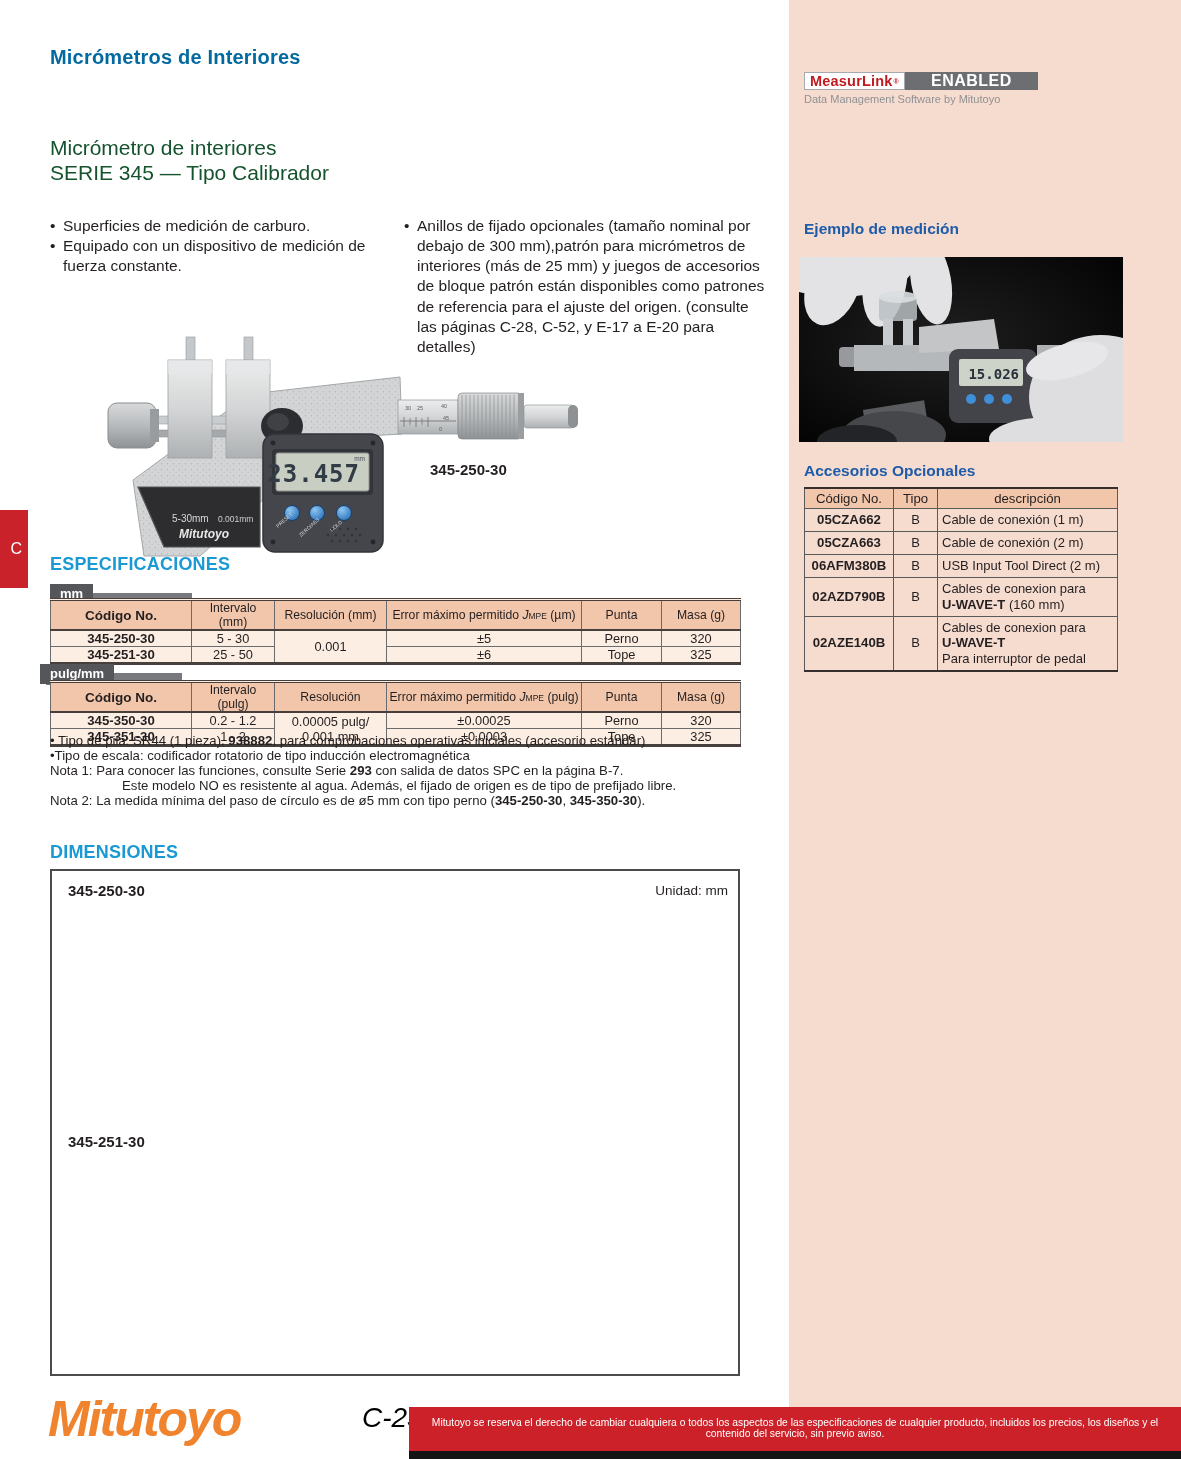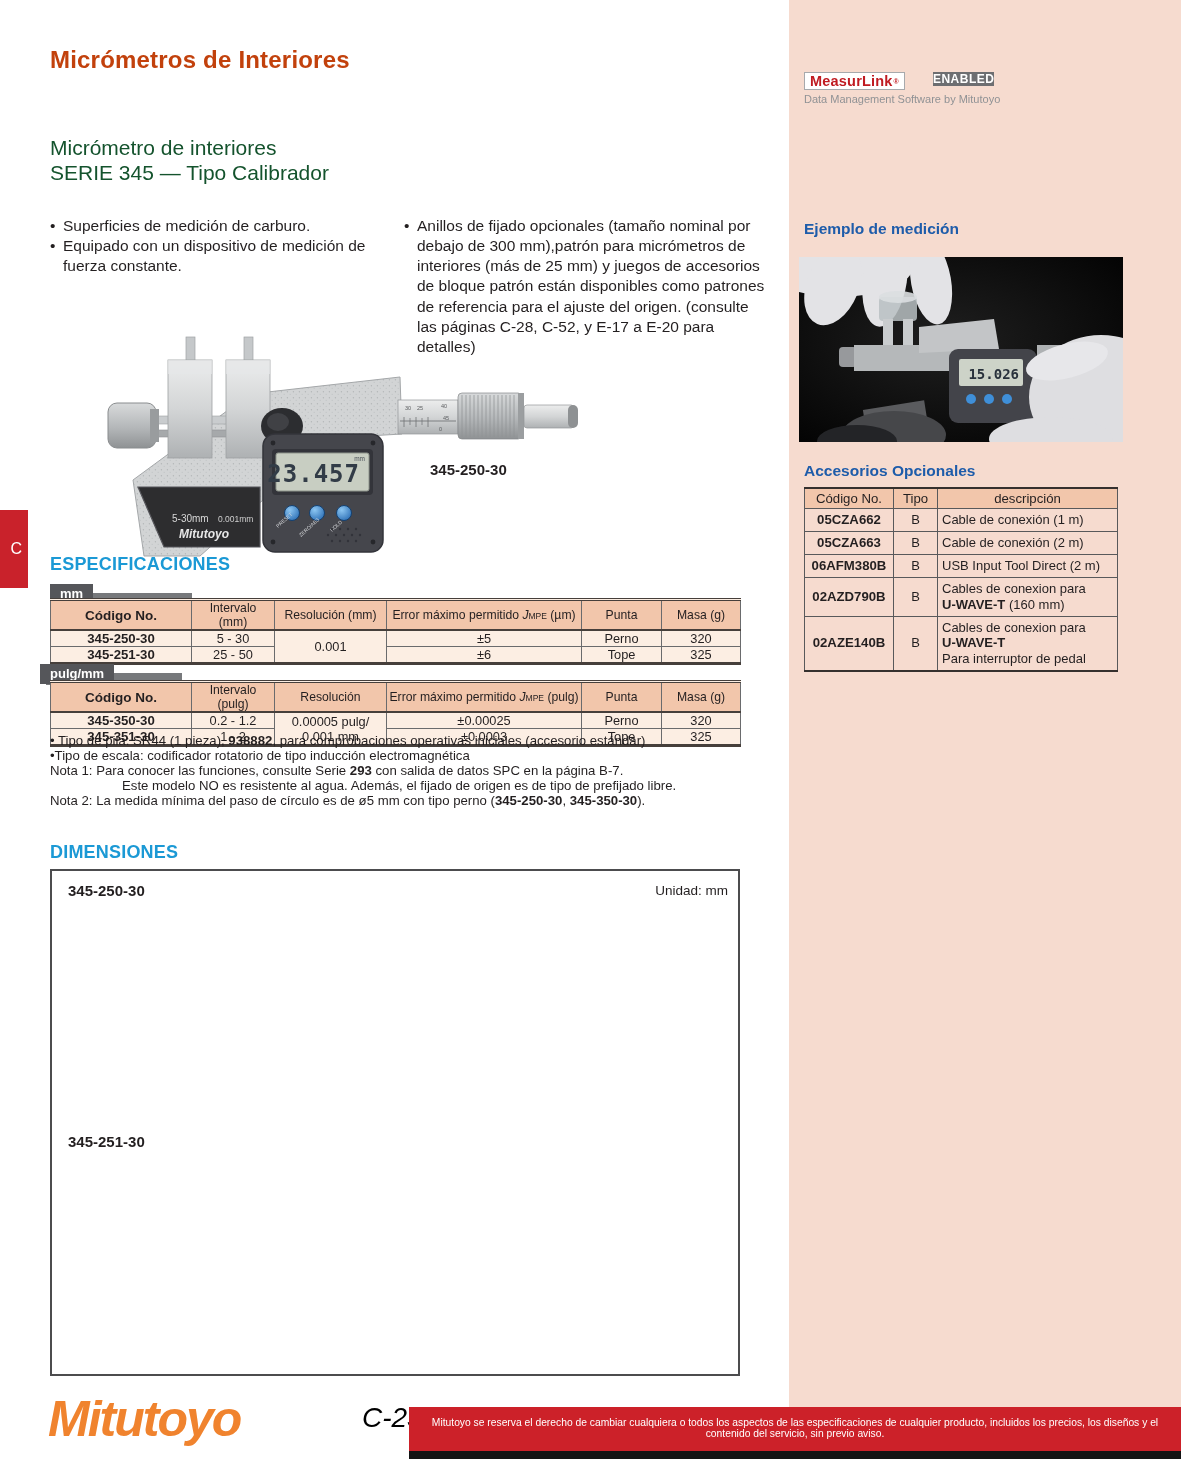--- a/index.html
+++ b/index.html
@@ -5,21 +5,21 @@
   * { margin:0; padding:0; box-sizing:border-box; }
   html,body { background:#e9e9e9; }
   #page {
     position:relative; width:1181px; height:1459px; background:#ffffff;
     font-family:"Liberation Sans", sans-serif; color:#231f20; overflow:hidden;
     margin:0 auto;
   }
   .right-panel { position:absolute; left:789px; top:0; width:392px; height:1459px; background:#f6dbcf; }
 
   
-  .section-title { position:absolute; left:50px; top:46px; font-size:24px; font-weight:bold; color:#c2410c; letter-spacing:.2px; }
+  .section-title { position:absolute; left:50px; top:46px; font-size:20px; font-weight:bold; color:#0369a1; letter-spacing:.2px; }
   .series-title { position:absolute; left:50px; top:135px; font-size:21px; font-weight:normal; color:#14532d; line-height:1.2; }
   .h-cyan { position:absolute; font-size:18px; font-weight:bold; color:#1b99d5; letter-spacing:.2px; }
   .h-blue { position:absolute; font-size:15.5px; font-weight:bold; color:#1e5caa; }
 
   
   .bullets { position:absolute; font-size:15.5px; line-height:1.3; color:#231f20; }
   .bullet { display:flex; }
   .bullet .dot { width:13px; flex:0 0 13px; }
   #bullets-left { left:50px; top:216px; width:320px; }
   #bullets-right { left:404px; top:216px; width:368px; }
@@ -55,25 +55,25 @@
   .b { font-weight:bold; }
 
   
   #dim-box { position:absolute; left:50px; top:869px; width:690px; height:507px; border:2px solid #4c4c4e; background:#fff; }
   #dim-model-a { position:absolute; left:16px; top:11px; font-size:15px; font-weight:bold; }
   #dim-unit { position:absolute; right:10px; top:12px; font-size:13.5px; }
   #dim-model-b { position:absolute; left:16px; top:262px; font-size:15px; font-weight:bold; }
 
   
   #measurlink { position:absolute; left:804px; top:72px; }
-  #measurlink .row { display:flex; align-items:flex-start;gap:28px; }
+  #measurlink .row { display:flex; align-items:center; }
   .ml-brand { background:#fff; border:1px solid #a7a9ac; color:#c01b21; font-weight:bold; font-size:14.5px;
     padding:0 5px; display:flex; align-items:center; letter-spacing:.2px; }
   .ml-brand sup { font-size:7px; margin-left:1px; }
-  .ml-enabled { background:#6d6e71; color:#fff; font-weight:bold; font-size:12px; padding:0 0;
+  .ml-enabled { background:#6d6e71; color:#fff; font-weight:bold; font-size:16px; padding:0 26px;
     display:flex; align-items:center; letter-spacing:.5px; }
   .ml-tag { color:#909295; font-size:11px; margin-top:3px; }
 
   
   #example-title { left:804px; top:220px; }
   #photo { position:absolute; left:799px; top:245px; width:324px; height:185px; background:#050505;margin-top:12px; }
 
   
   #acc-title { left:804px; top:462px; }
   table.acc { position:absolute; left:804px; top:487px; width:313px; border-collapse:collapse; table-layout:fixed;

